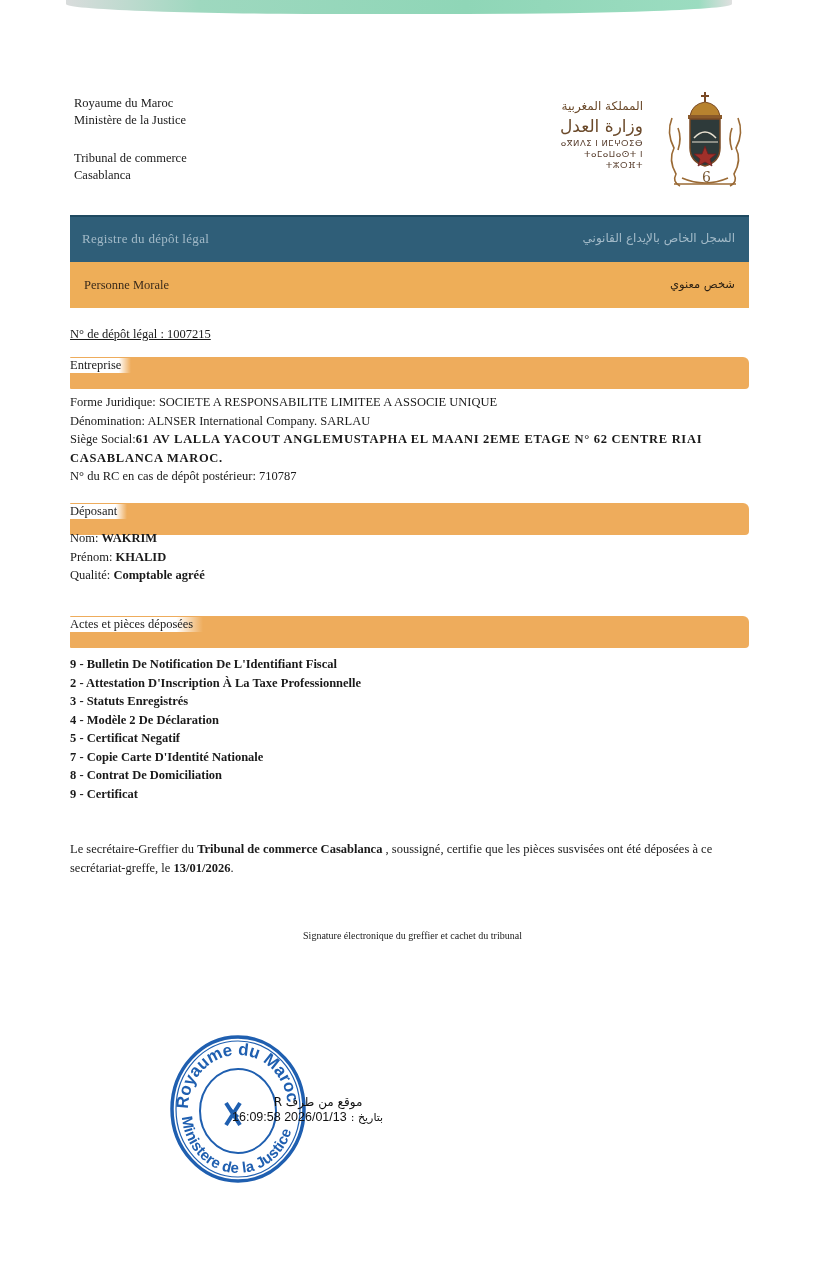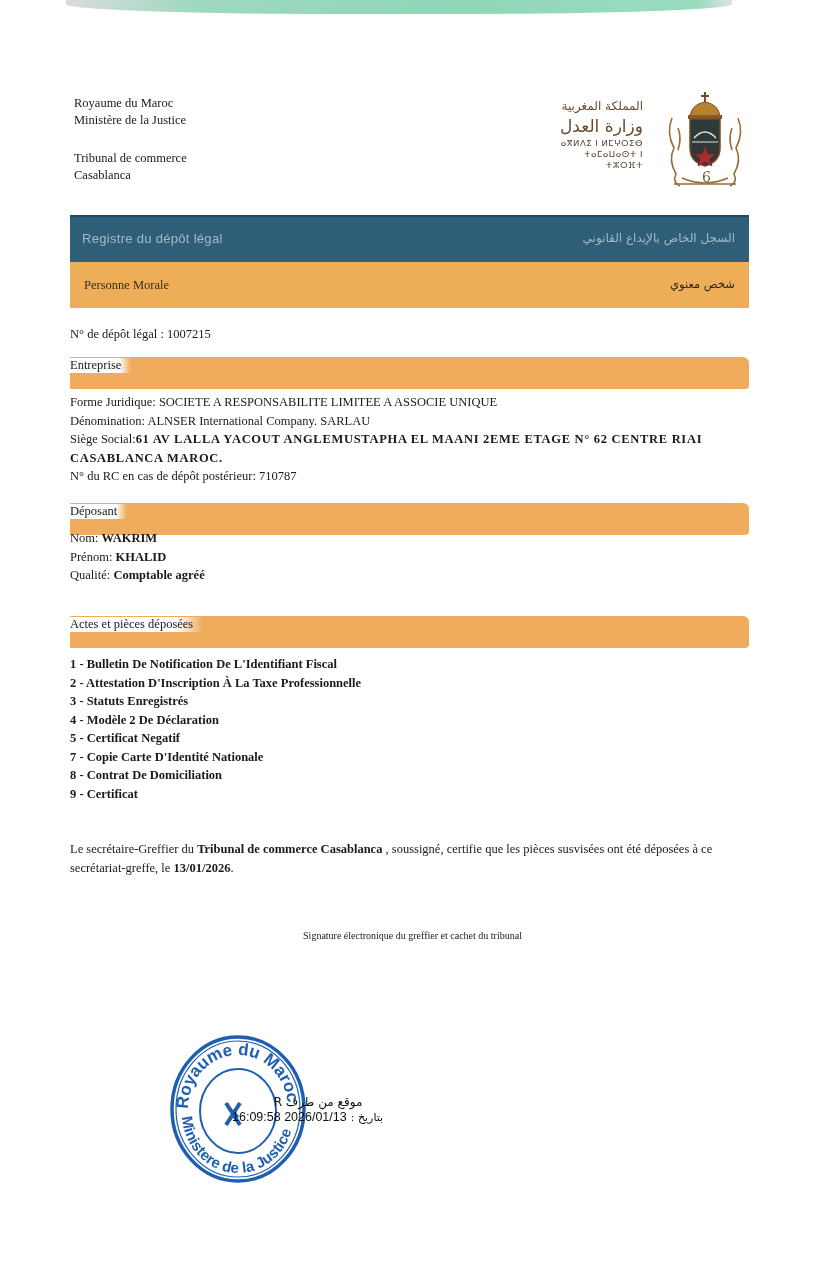--- a/index.html
+++ b/index.html
@@ -22,31 +22,31 @@
     .hdr-right-text .ar1 { font-size: 12px; line-height: 16px; direction: rtl; }
     .hdr-right-text .ar2 { font-size: 17px; line-height: 24px; direction: rtl; }
     .hdr-right-text .tz { font-size: 8.5px; line-height: 11px; letter-spacing: 0.5px; color: #5a4030; }
 
     .emblem { position: absolute; left: 662px; top: 88px; width: 86px; height: 102px; }
 
     .banner-dark {
       position: absolute; left: 70px; top: 215px; width: 679px; height: 47px;
       background: #2f5e78; border-top: 2px solid #1f4a61;
     }
-    .banner-dark .l { position: absolute; left: 12px; top: 14px; font-size: 13px; color: #c8d8e2; opacity: 0.75; font-family: Liberation Sans, sans-serif; letter-spacing: 0.3px; }
+    .banner-dark .l { position: absolute; left: 12px; top: 14px; font-size: 13px; color: #c8d8e2; opacity: 0.75; font-family: Liberation Serif, serif; letter-spacing: 0.3px; }
     .banner-dark .r { position: absolute; right: 14px; top: 14px; font-size: 12px; color: #c8d8e2; opacity: 0.75; direction: rtl; font-family: "DejaVu Sans", sans-serif; }
 
     .banner-orange {
       position: absolute; left: 70px; top: 262px; width: 679px; height: 46px;
       background: #eeae58;
     }
     .banner-orange .l { position: absolute; left: 14px; top: 16px; font-size: 12.5px; color: #3a2a1a; }
     .banner-orange .r { position: absolute; right: 14px; top: 15px; font-size: 11.5px; color: #2a1f12; direction: rtl; font-family: "DejaVu Sans", sans-serif; }
 
-    .depot { position: absolute; left: 70px; top: 327px; font-size: 12.5px; }
+    .depot { position: absolute; left: 70px; top: 327px; font-size: 12.5px; text-decoration: underline; }
 
     .section-bar {
       position: absolute; left: 70px; width: 679px; height: 32px;
       background: #eeac5c; border-radius: 1px 6px 4px 1px;
     }
     .section-bar span { position: absolute; left: 0; top: 1px; font-size: 12.5px; color: #1a1a1a; background: #fff; padding-right: 3px; }
     .section-bar span.fade { background: linear-gradient(90deg, #fff 80%, rgba(255,255,255,0) 100%); padding-right: 10px; }
 
     .block { position: absolute; left: 70px; font-size: 12.5px; line-height: 18.5px; }
     .block b { font-weight: bold; }
@@ -134,21 +134,21 @@
 <div class="block" style="top:529px;">
   <div><span>Nom: </span><b>WAKRIM</b></div>
   <div><span>Prénom: </span><b>KHALID</b></div>
   <div><span>Qualité: </span><b>Comptable agréé</b></div>
 </div>
 
 <div class="section-bar" style="top:616px;">
   <span class="fade">Actes et pièces déposées</span>
 </div>
 <div class="list">
-  <div>1 - Bulletin De Notification De L'Identifiant Fiscal</div>
+  <div>9 - Bulletin De Notification De L'Identifiant Fiscal</div>
   <div>2 - Attestation D'Inscription À La Taxe Professionnelle</div>
   <div>3 - Statuts Enregistrés</div>
   <div>4 - Modèle 2 De Déclaration</div>
   <div>5 - Certificat Negatif</div>
   <div>7 - Copie Carte D'Identité Nationale</div>
   <div>8 - Contrat De Domiciliation</div>
   <div>9 - Certificat</div>
 </div>
 
 <div class="certif">

